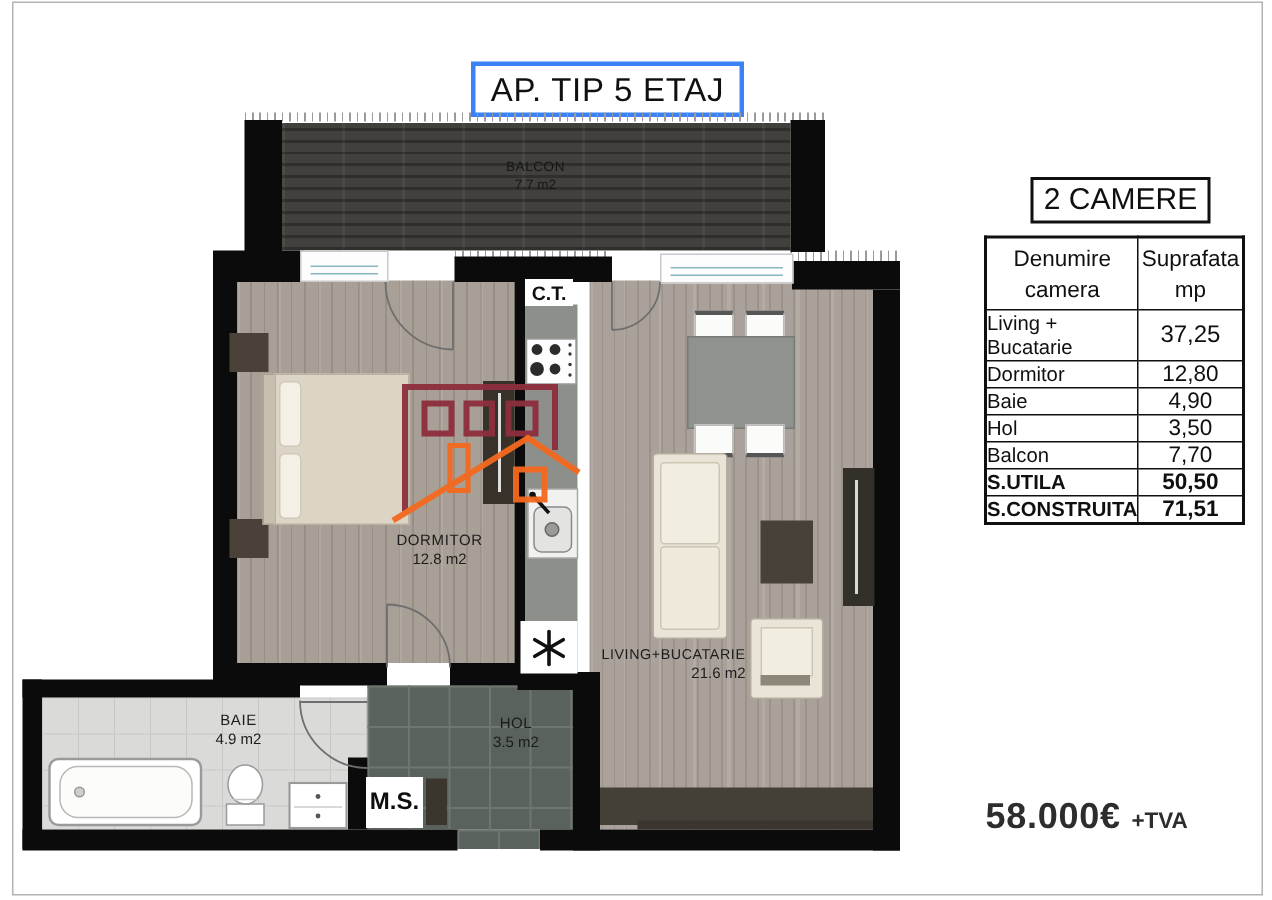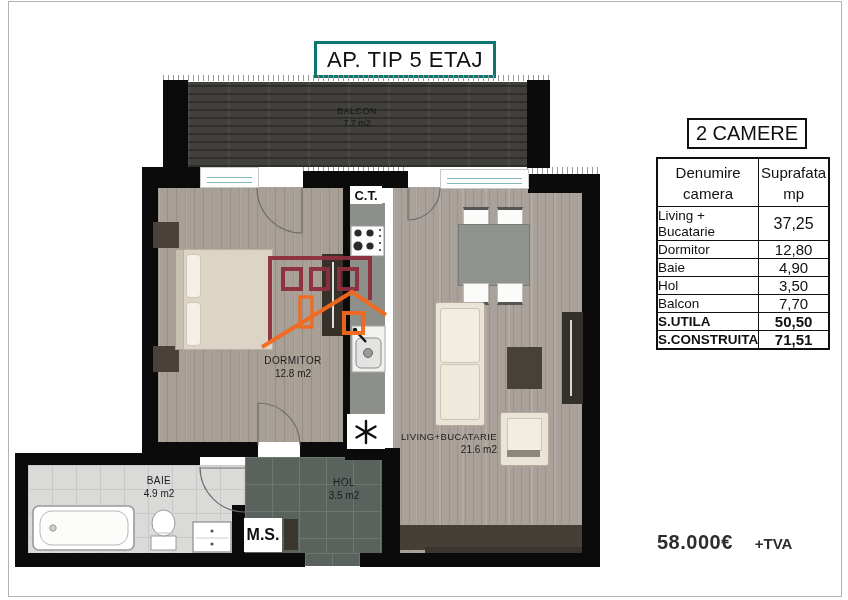--- a/index.html
+++ b/index.html
@@ -1,21 +1,21 @@
 <!DOCTYPE html>
 <html><head>
 <meta charset="utf-8">
 <style>
   html,body{margin:0;padding:0;background:#fff;}
   .canvas{position:relative;width:848px;height:600px;background:#ffffff;overflow:hidden;
           font-family:"Liberation Sans",sans-serif;color:#111;}
   .frame{position:absolute;left:8px;top:1px;width:832px;height:594px;border:1px solid #b3b3b3;}
 
   
-  .title-box{position:absolute;left:314px;top:41px;width:176px;height:31px;border:3px solid #0f766e;
+  .title-box{position:absolute;left:314px;top:41px;width:176px;height:31px;border:3px solid #3b82f6;
              display:flex;align-items:center;justify-content:center;font-size:22px;letter-spacing:.5px;color:#101010;background:#fff;}
 
   
   .wall{position:absolute;background:#0b0b0b;}
   .hatch{position:absolute;background:repeating-linear-gradient(90deg,#9a9a9a 0 1px,transparent 1px 5px);}
   .floor{position:absolute;}
   .floor.balcon{background-color:#41403c;
     background-image:repeating-linear-gradient(0deg,rgba(0,0,0,.28) 0 2px,transparent 2px 8px),
                      repeating-linear-gradient(90deg,rgba(255,255,255,.05) 0 2px,transparent 2px 40px);}
   .floor.wood{background-color:#a89f96;
@@ -54,22 +54,22 @@
               border:2px solid #101010;color:#101010;}
   table.areas td{border:1px solid #101010;padding:0;}
   td.nm{width:100px;font-size:13.5px;padding:1px 2px 1px 3px;margin-left:41px;}
   td.vl{width:72px;text-align:center;font-size:15px;}
   tr.hdr td{text-align:center;font-size:15px;height:47px;line-height:21px;}
   tr.tall td{height:33px;line-height:16px;}
   tr.std td{height:16px;}
   tr.bold td{font-weight:bold;}
 
   .price{position:absolute;left:657px;top:531px;white-space:nowrap;color:#2d2d2d;}
-  .price .big{font-size:20px;font-weight:600;letter-spacing:.5px;}
-  .price .small{font-size:15px;font-weight:700;margin-left:22px;}
+  .price .big{font-size:24px;font-weight:600;letter-spacing:.5px;}
+  .price .small{font-size:15px;font-weight:700;margin-left:7px;}
 </style>
 </head>
 <body>
 
 <div class="canvas">
   <div class="frame"></div>
 
   <div class="title-box">
     <span>AP. TIP 5 ETAJ</span>
   </div>

